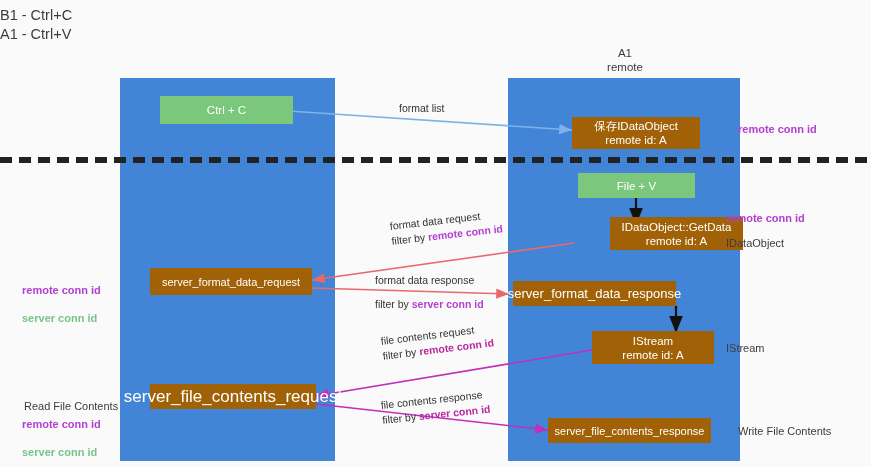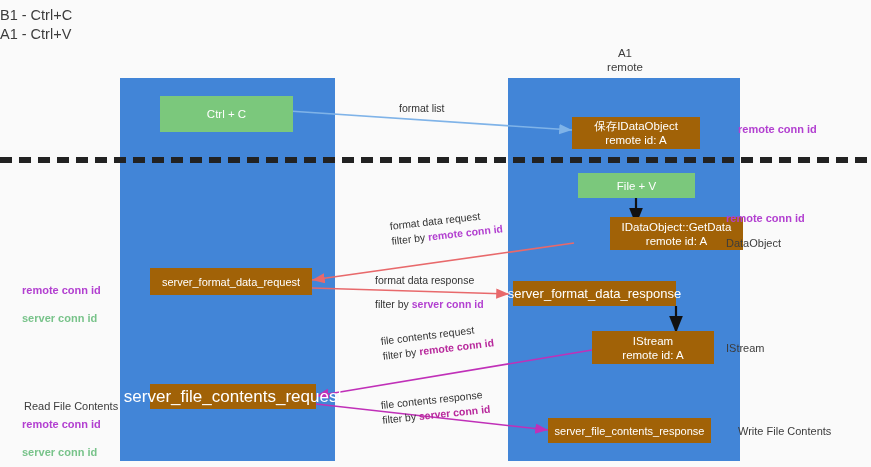--- a/index.html
+++ b/index.html
@@ -96,21 +96,21 @@
 
     <line x1="312" y1="288" x2="509" y2="294" stroke="#e8696b" stroke-width="1.6" marker-end="url(#arrRed)"></line>
 
     <path d="M676,306 L676,332" stroke="#111" stroke-width="2.2" fill="none" marker-end="url(#arrBlack)"></path>
 
     <line x1="592" y1="350" x2="316" y2="396" stroke="#c030b8" stroke-width="1.6" marker-end="url(#arrMag)"></line>
 
     <line x1="316" y1="404" x2="548" y2="430" stroke="#c030b8" stroke-width="1.6" marker-end="url(#arrMag)"></line>
   </svg>
 
-  <div class="node green" style="left:160px;top:96px;width:133px;height:36px;">Ctrl + C</div>
+  <div class="node green" style="left:160px;top:96px;width:133px;height:28px;">Ctrl + C</div>
 
   <div class="node orange" style="left:572px;top:117px;width:128px;height:32px;">保存IDataObject
 remote id: A</div>
 
   <div class="node green" style="left:578px;top:173px;width:117px;height:25px;">File + V</div>
 
   <div class="node orange" style="left:570px;top:217px;width:133px;height:33px;margin-left:40px;">IDataObject::GetData
 remote id: A</div>
 
   <div class="node orange" style="left:150px;top:268px;width:162px;height:27px;font-size:11px;">server_format_data_request</div>
@@ -145,21 +145,21 @@
 
   <div class="edgelabel" style="left:380px;top:398px;transform:rotate(-6deg);transform-origin:left top;">
     <div>file contents response</div>
     <div><span>filter by </span><span class="hl-magenta">server conn id</span></div>
   </div>
 
   <div class="sidelabel purple" style="left:738px;top:122px;">remote conn id</div>
 
   <div class="sidelabel purple" style="left:726px;top:211px;">remote conn id</div>
 
-  <div class="sidelabel dark" style="left:726px;top:236px;">DataObject</div>
+  <div class="sidelabel dark" style="left:726px;top:236px;">IDataObject</div>
 
   <div class="sidelabel dark" style="left:726px;top:341px;">IStream</div>
 
   <div class="sidelabel dark" style="left:738px;top:424px;">Write File Contents</div>
 
   <div class="sidelabel mixed" style="left:22px;top:269px;">
     <span class="p">remote conn id</span>
     <span class="g">server conn id</span>
   </div>
 

